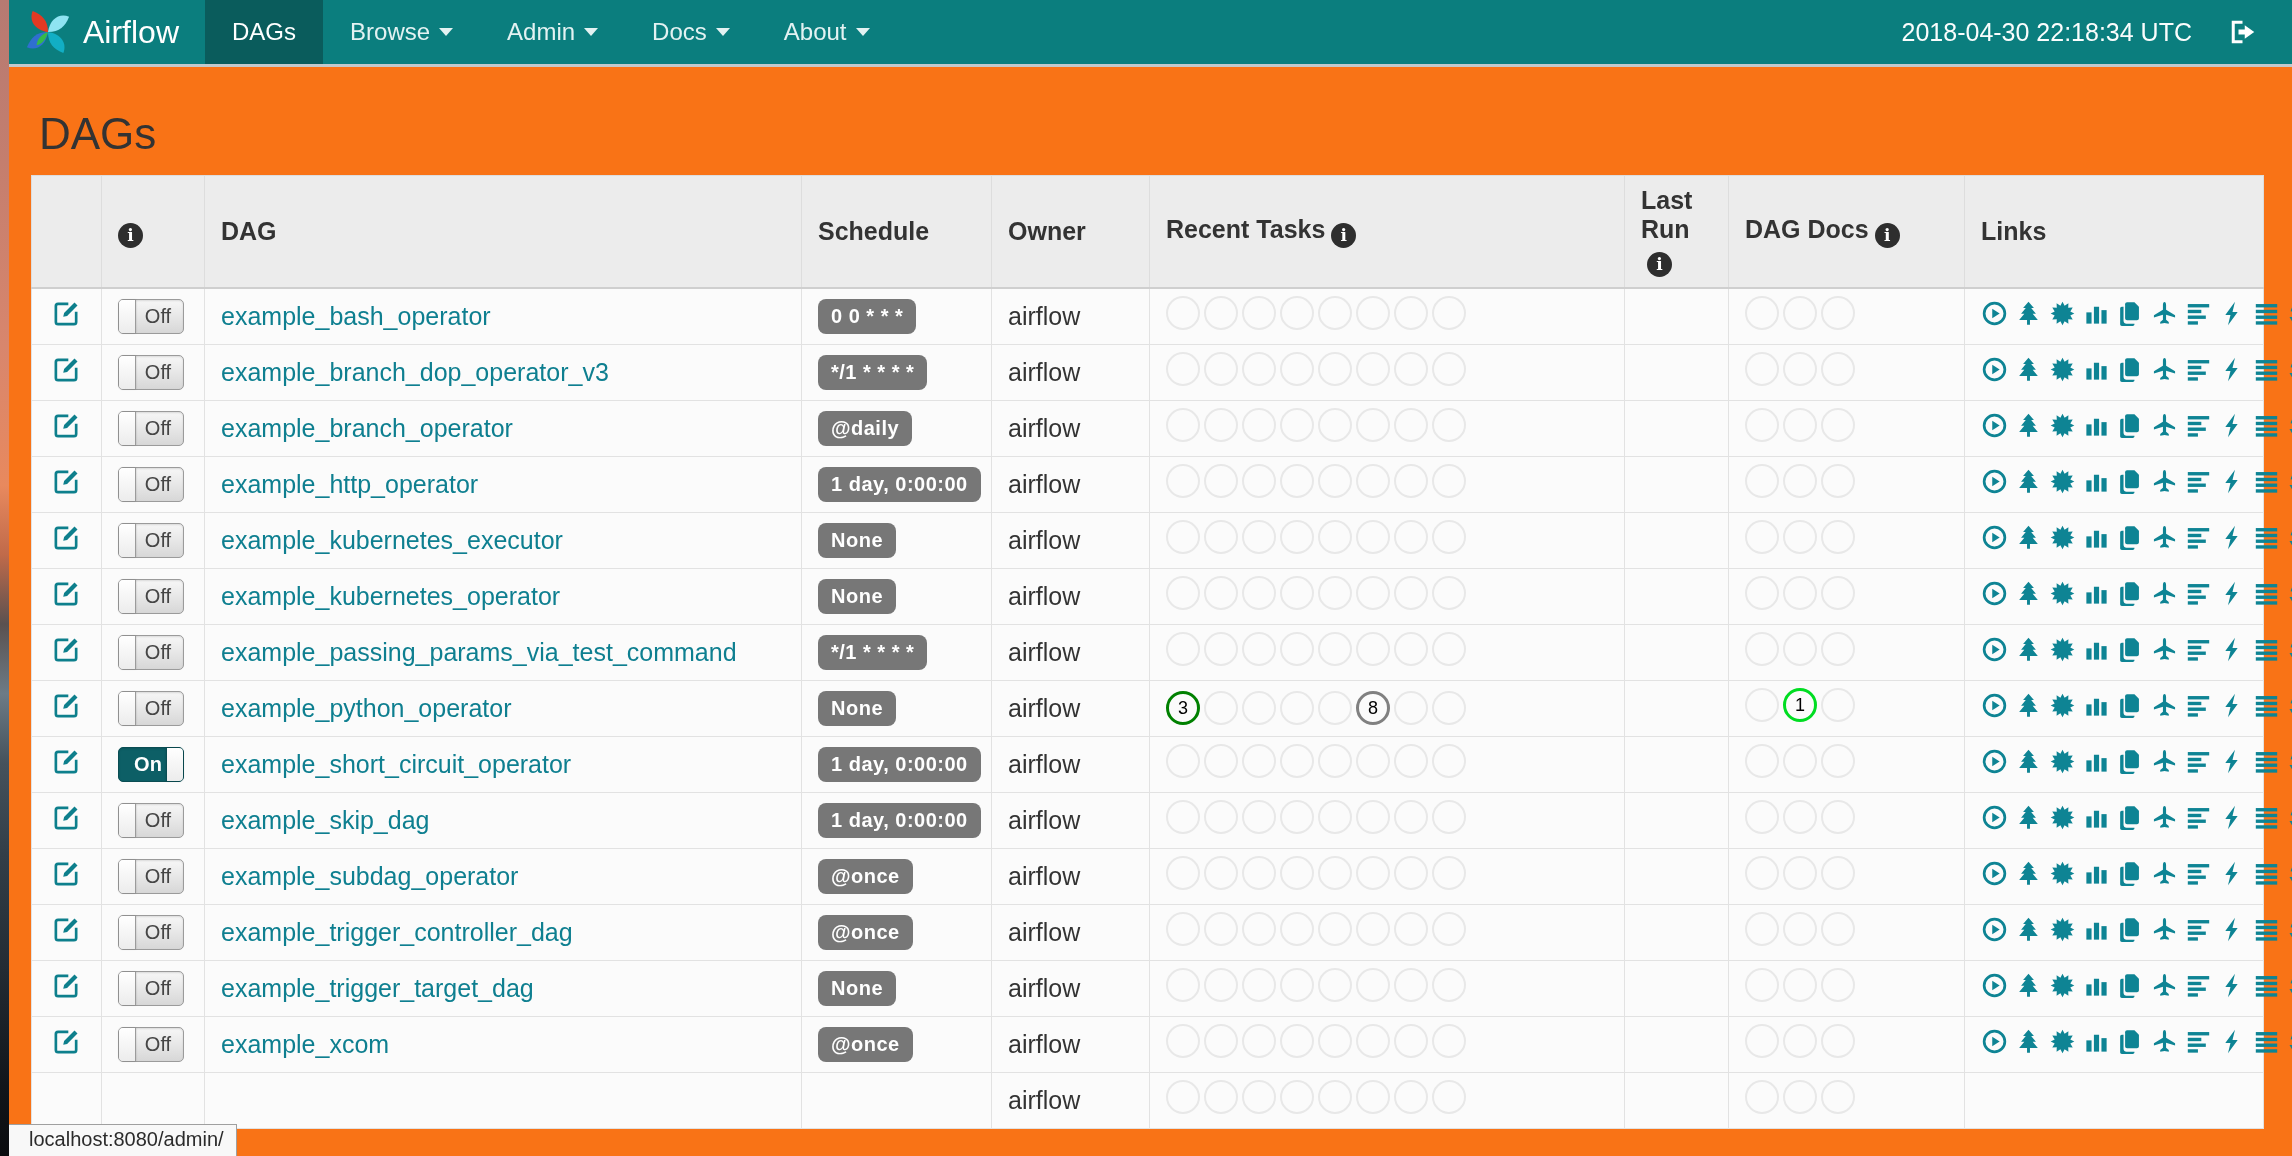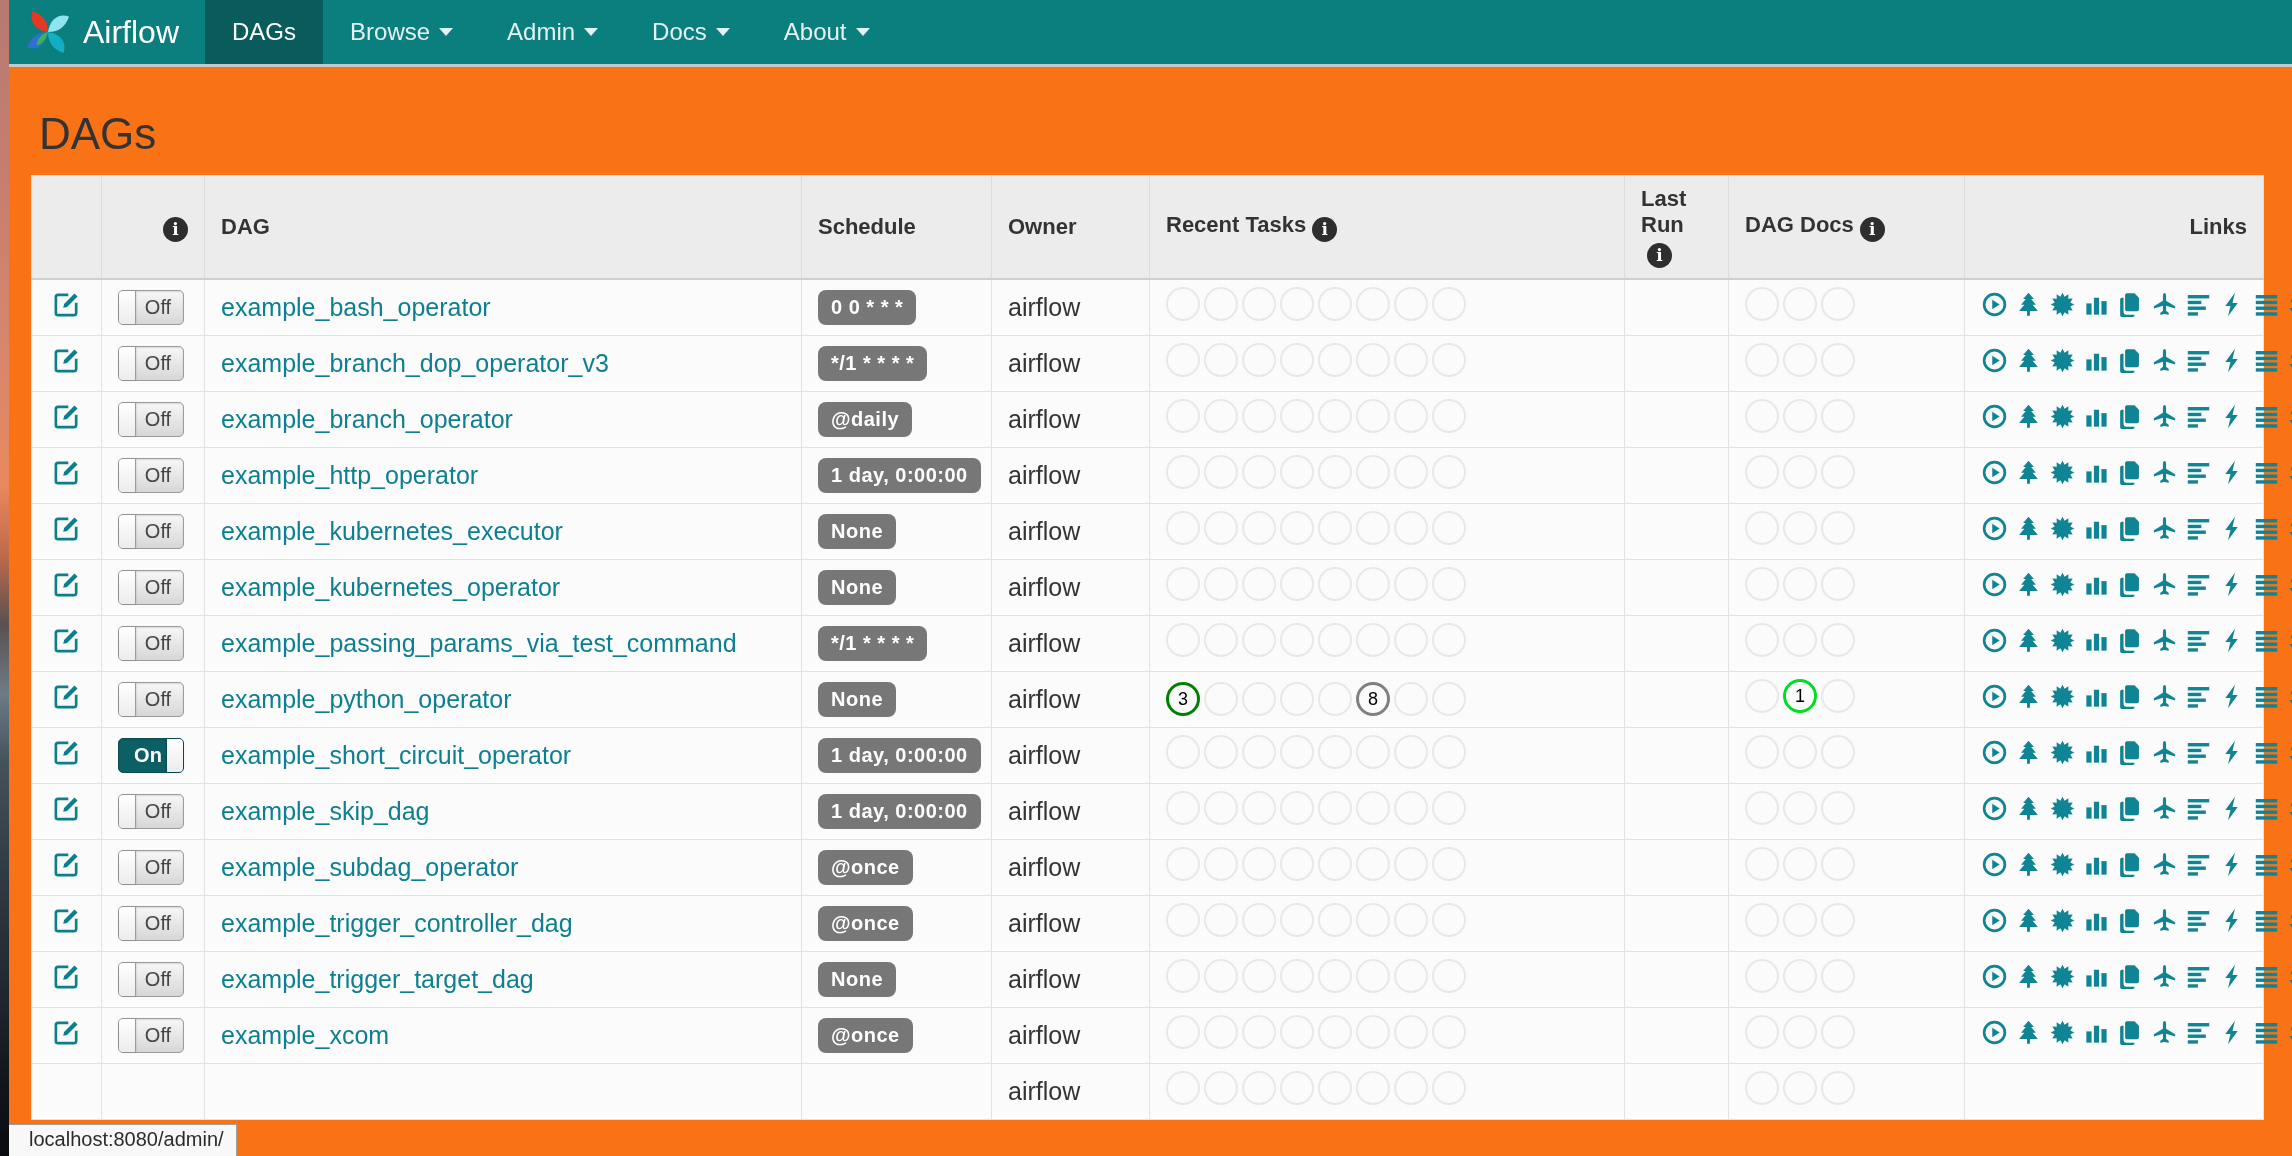--- a/index.html
+++ b/index.html
@@ -35,24 +35,24 @@
   .content{padding:0 22px;}
   .page-title{font-size:44px;font-weight:500;color:#333;margin:42px 0 0 8px;}
   .search-row{display:flex;justify-content:flex-end;align-items:center;gap:16px;margin:18px 0 0;}
   .search-label{font-weight:bold;font-size:25px;color:#333;}
   .search-input{width:895px;height:56px;border:1px solid #bdbdbd;border-radius:10px;
     background:#fff;font-size:25px;padding:0 18px;outline:none;box-sizing:border-box;}
 
   
   table.dags{border-collapse:collapse;table-layout:fixed;width:2232px;margin-top:16px;
     background:#fbfbfb;border:1px solid #ddd;}
-  table.dags th{background:#ececec;font-size:22px;font-weight:bold;color:#333;
+  table.dags th{background:#ececec;font-size:25px;font-weight:bold;color:#333;
     text-align:left;padding:10px 16px;height:56px;vertical-align:middle;
     border:1px solid #ddd;border-bottom:2px solid #cfcfcf;cursor:pointer;}
-  table.dags th.center{text-align:right;}
+  table.dags th.center{text-align:left;}
   table.dags td{border:1px solid #e2e2e2;border-top:1px solid #dbdbdb;height:55px;
     font-size:25px;color:#333;padding:0 16px;vertical-align:middle;white-space:nowrap;}
   .info-badge{display:inline-flex;align-items:center;justify-content:center;
     width:25px;height:25px;border-radius:50%;background:#2e2e2e;color:#fff;
     font-family:"DejaVu Serif",serif;font-weight:bold;font-size:17px;
     vertical-align:-3px;margin-left:6px;}
   .info-badge::before{content:"i";}
   th .only{margin-left:0;}
 
   .col-edit{text-align:center;}
@@ -127,20 +127,29 @@
           </li>
           <li>
             <span>Docs</span>
             <b class="caret"></b>
           </li>
           <li>
             <span>About</span>
             <b class="caret"></b>
           </li>
         </ul>
+      <div class="nav-right">
+        <span class="clock">2018-04-30 22:18:34 UTC</span>
+        <span class="logout">
+          <svg viewBox="0 0 24 24">
+              <path d="M11.6 3v2.4H5.4v13.2h6.2V21H3V3z"></path>
+              <polygon points="13.4,6.6 21,12 13.4,17.4 13.4,14 8.4,14 8.4,10 13.4,10"></polygon>
+            </svg>
+        </span>
+      </div>
     </nav>
 
     <div class="content">
       <h2 class="page-title">DAGs</h2>
 
 
       <table class="dags">
         <colgroup>
           <col style="width:70px">
             <col style="width:103px">

